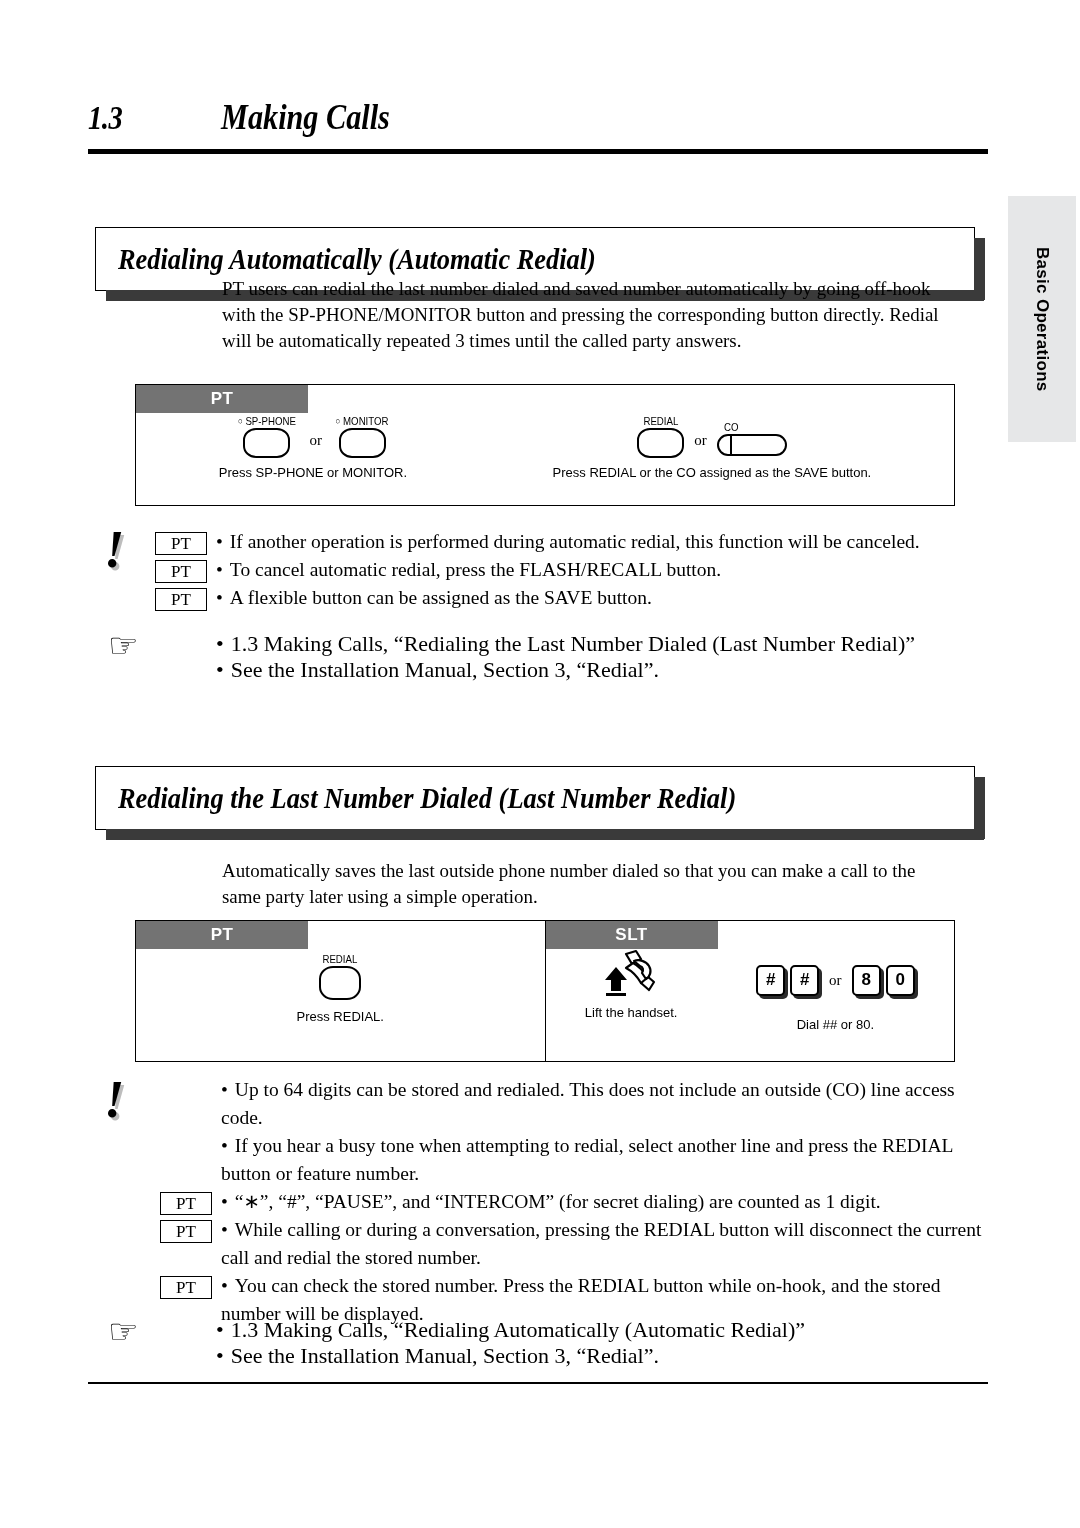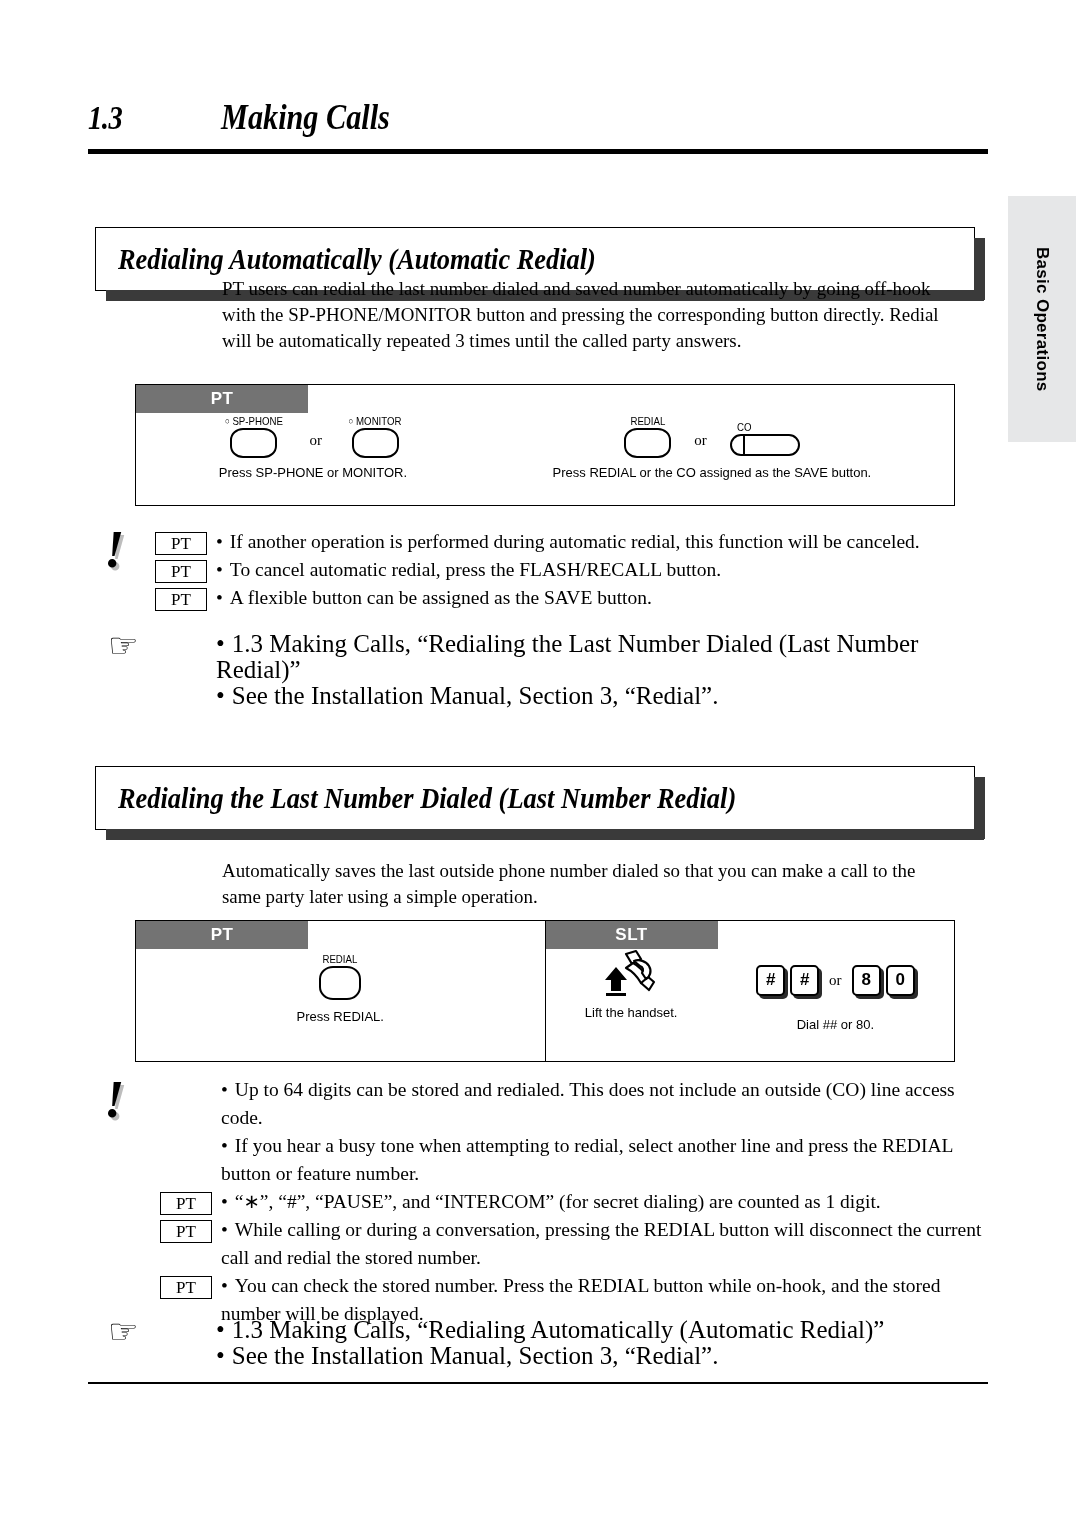--- a/index.html
+++ b/index.html
@@ -191,21 +191,21 @@
   }
   .step .caption {
     margin-top: 6px;
     white-space: pre-line;
   }
 
   .btn-group {
     display: flex;
     align-items: center;
     justify-content: center;
-    gap: 18px;
+    gap: 5px;
     min-height: 46px;
   }
   .or-word {
     font-family: "Liberation Serif", serif;
     font-size: 15px;
     font-style: normal;
     padding: 0 5px;
     align-self: center;
     margin-top: 8px;
   }
@@ -323,21 +323,21 @@
   .hand {
     position: absolute;
     font-family: "DejaVu Sans", sans-serif;
     font-size: 34px;
     line-height: 34px;
   }
 
   .ref-list {
     position: absolute;
     font-family: "Liberation Serif", serif;
-    font-size: 25px;
+    font-size: 22px;
     line-height: 26px;
   }
   .ref-list div .bull { margin-right: 7px; }
 
   
   .footer-rule {
     position: absolute;
     left: 88px;
     top: 1382px;
     width: 900px;

